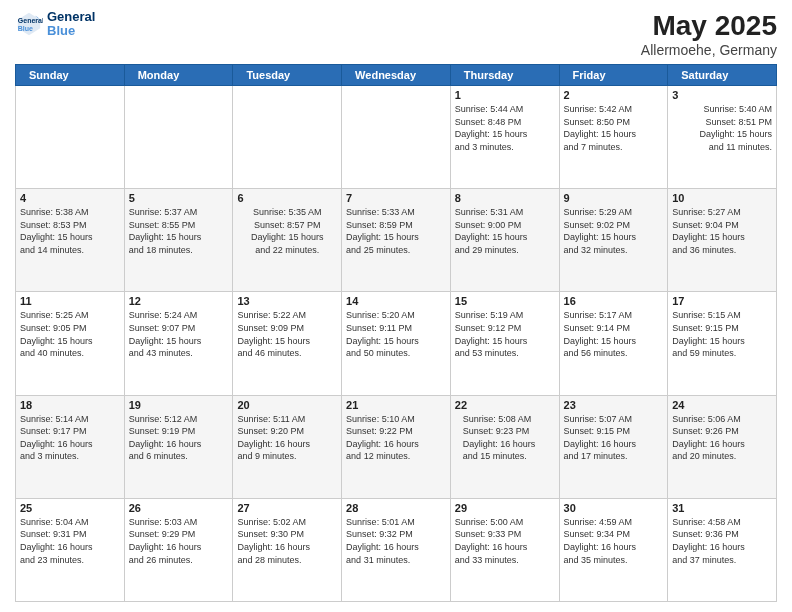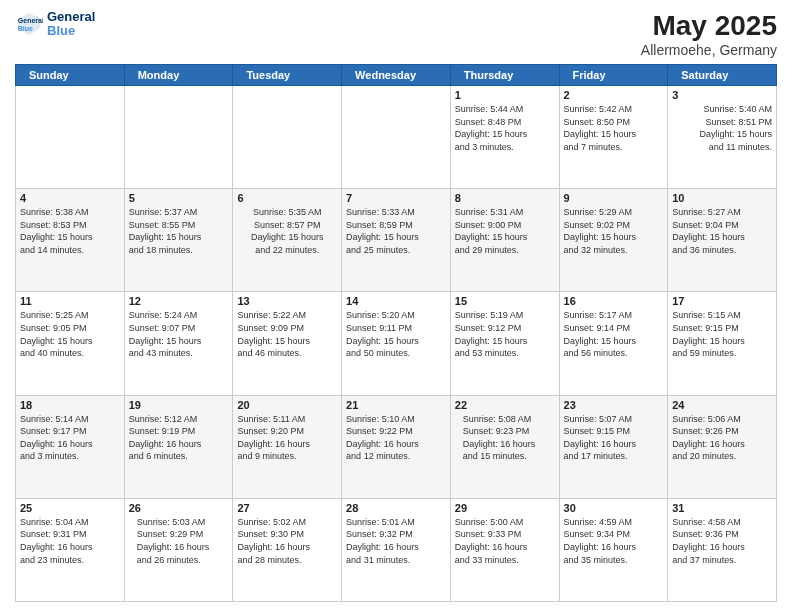--- a/index.html
+++ b/index.html
@@ -308,21 +308,21 @@
         <tr>
           <td>
             <div class="cell-day">25</div>
             <div class="cell-info" style="white-space: pre-line;">Sunrise: 5:04 AM
 Sunset: 9:31 PM
 Daylight: 16 hours
 and 23 minutes.</div>
           </td>
           <td>
             <div class="cell-day">26</div>
-            <div class="cell-info" style="white-space: pre-line; margin-left: 8px;">Sunrise: 5:03 AM
+            <div class="cell-info" style="white-space: pre-line;">Sunrise: 5:03 AM
 Sunset: 9:29 PM
 Daylight: 16 hours
 and 26 minutes.</div>
           </td>
           <td>
             <div class="cell-day">27</div>
             <div class="cell-info" style="white-space: pre-line;">Sunrise: 5:02 AM
 Sunset: 9:30 PM
 Daylight: 16 hours
 and 28 minutes.</div>

